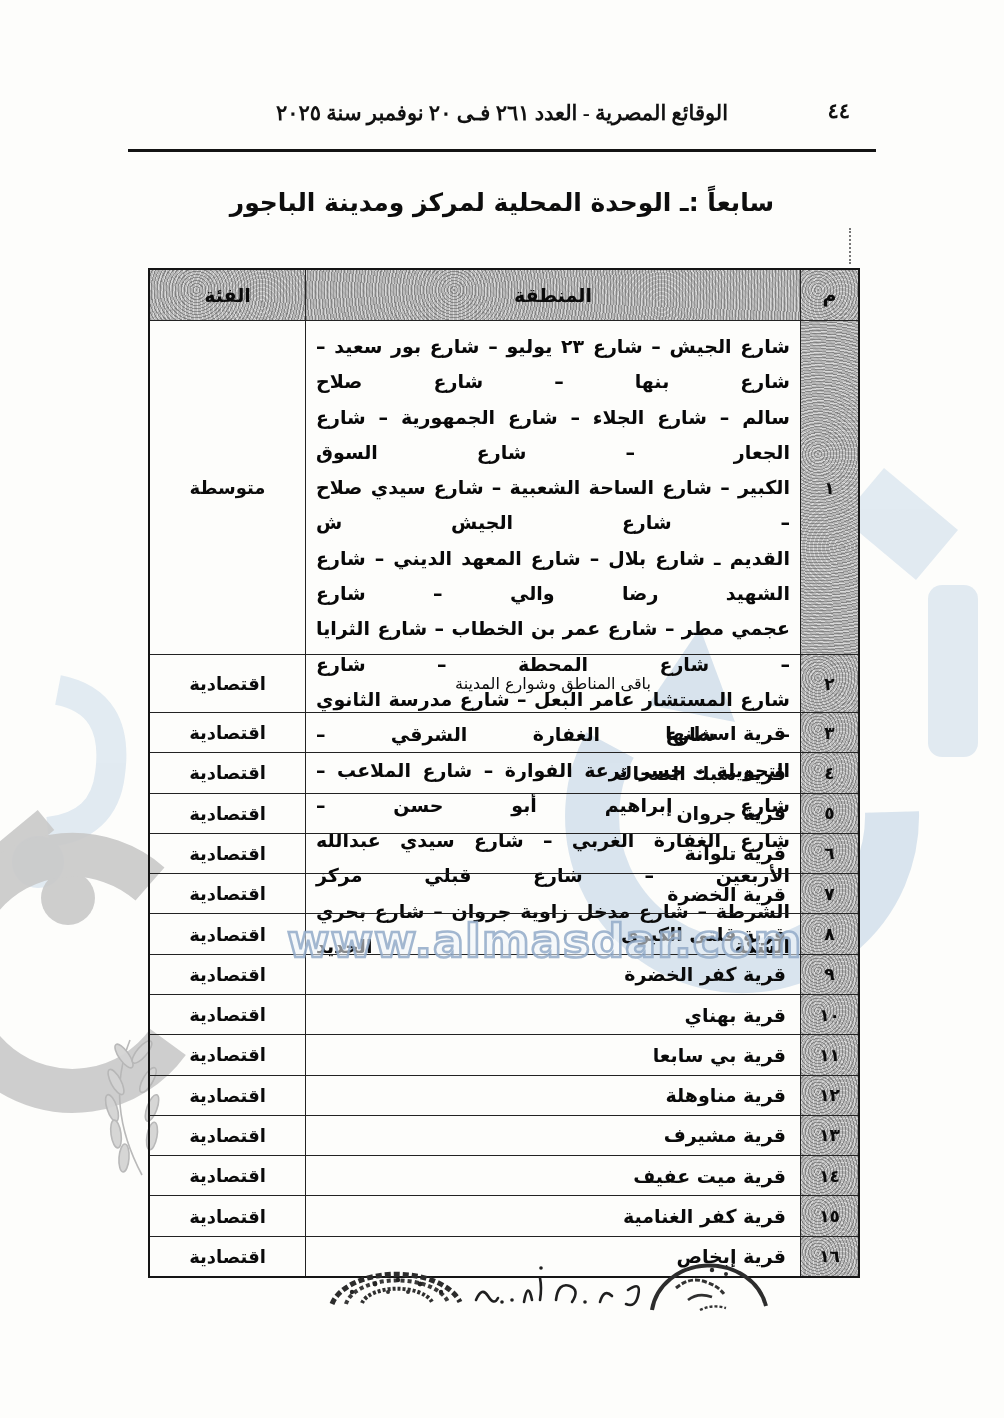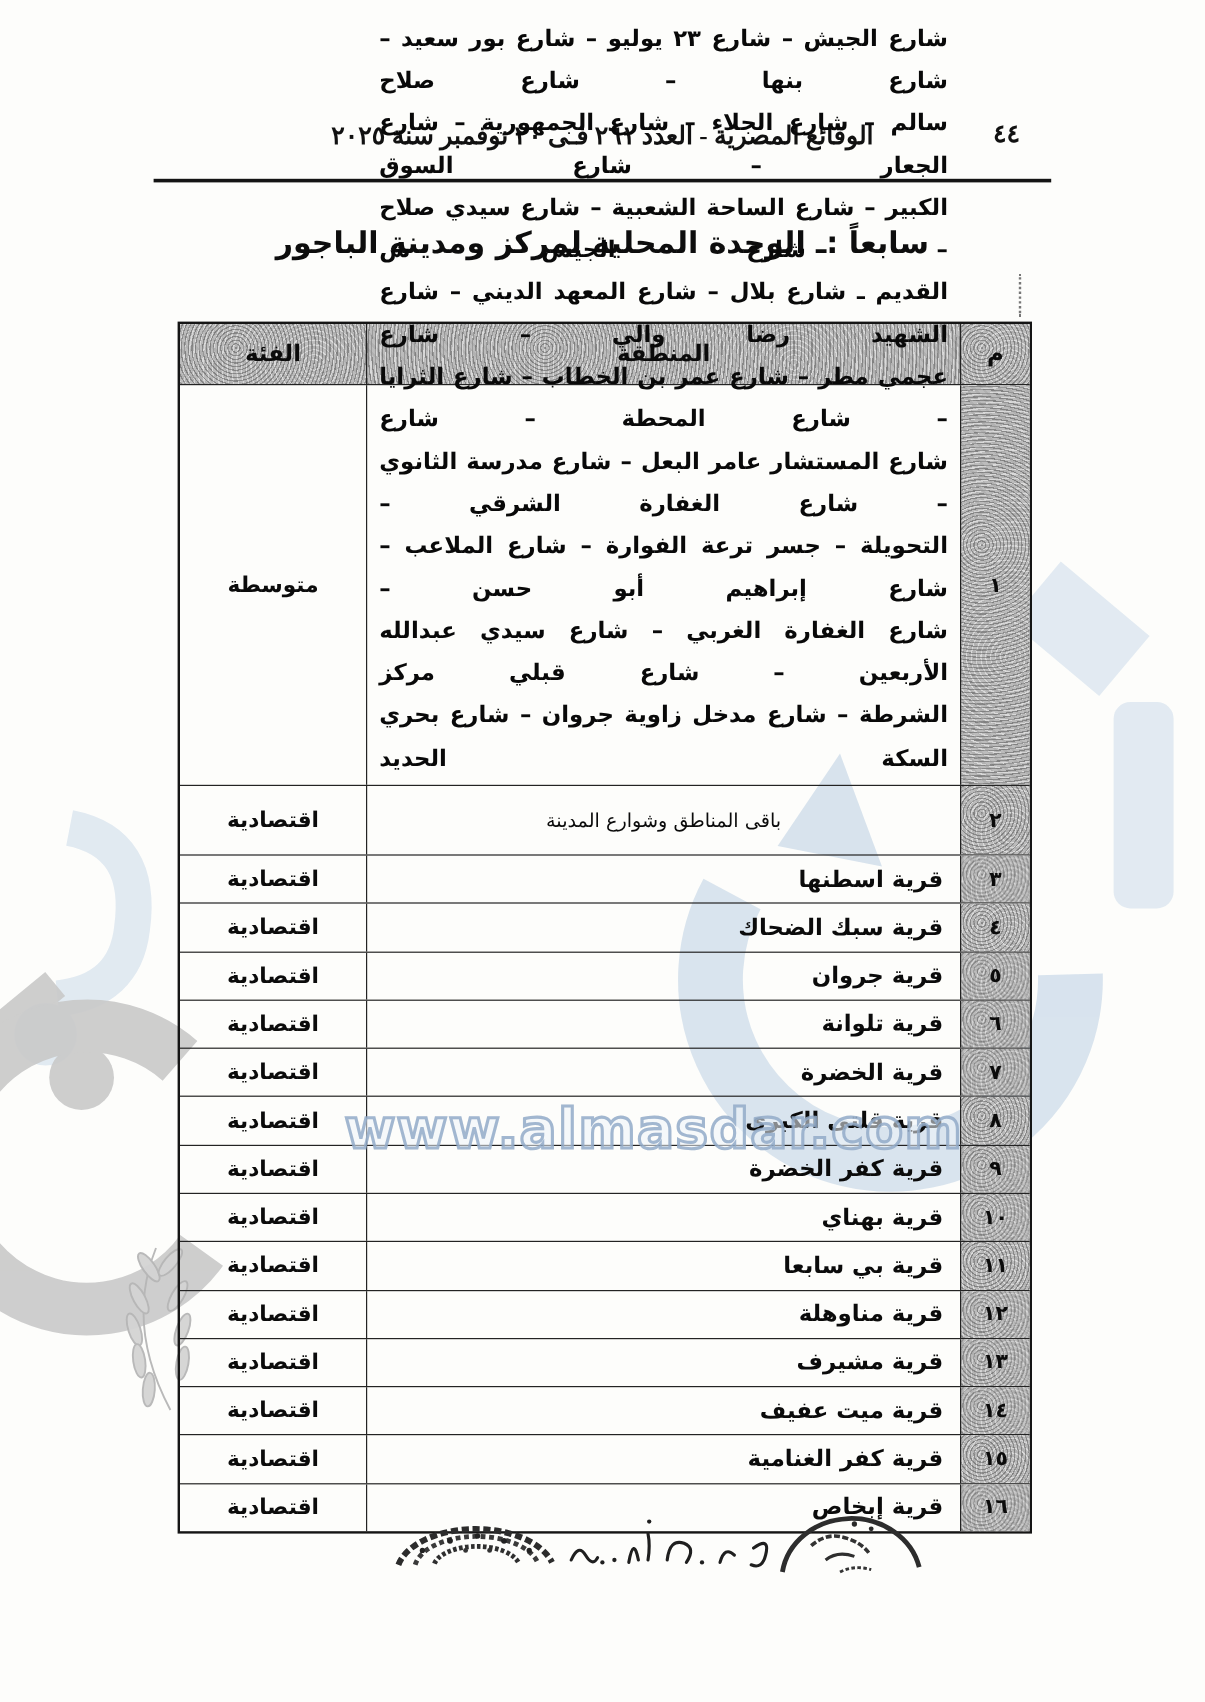--- a/index.html
+++ b/index.html
@@ -113,21 +113,21 @@
 <div class="gazette-table">
 
   <div class="trow thead">
     <div class="cell cell-num gray-tex">م</div>
     <div class="cell cell-region gray-tex">المنطقة</div>
     <div class="cell cell-cat gray-tex">الفئة</div>
   </div>
 
   <div class="trow row-streets">
     <div class="cell cell-num gray-tex">١</div>
-    <div class="cell cell-region" style="align-items:flex-end;">
+    <div class="cell cell-region" style="align-items:flex-start;">
       <div class="streets-box">
           <div class="street-line">شارع الجيش – شارع ٢٣ يوليو – شارع بور سعيد – شارع بنها – شارع صلاح</div>
           <div class="street-line">سالم – شارع الجلاء – شارع الجمهورية – شارع الجعار – شارع السوق</div>
           <div class="street-line">الكبير – شارع الساحة الشعبية – شارع سيدي صلاح – شارع الجيش ش</div>
           <div class="street-line">القديم ـ شارع بلال – شارع المعهد الديني – شارع الشهيد رضا والي – شارع</div>
           <div class="street-line">عجمي مطر – شارع عمر بن الخطاب – شارع الثرايا – شارع المحطة – شارع</div>
           <div class="street-line">شارع المستشار عامر البعل – شارع مدرسة الثانوي – شارع الغفارة الشرقي –</div>
           <div class="street-line">التحويلة – جسر ترعة الفوارة – شارع الملاعب – شارع إبراهيم أبو حسن –</div>
           <div class="street-line">شارع الغفارة الغربي – شارع سيدي عبدالله الأربعين – شارع قبلي مركز</div>
           <div class="street-line">الشرطة – شارع مدخل زاوية جروان – شارع بحري السكة الحديد</div>

